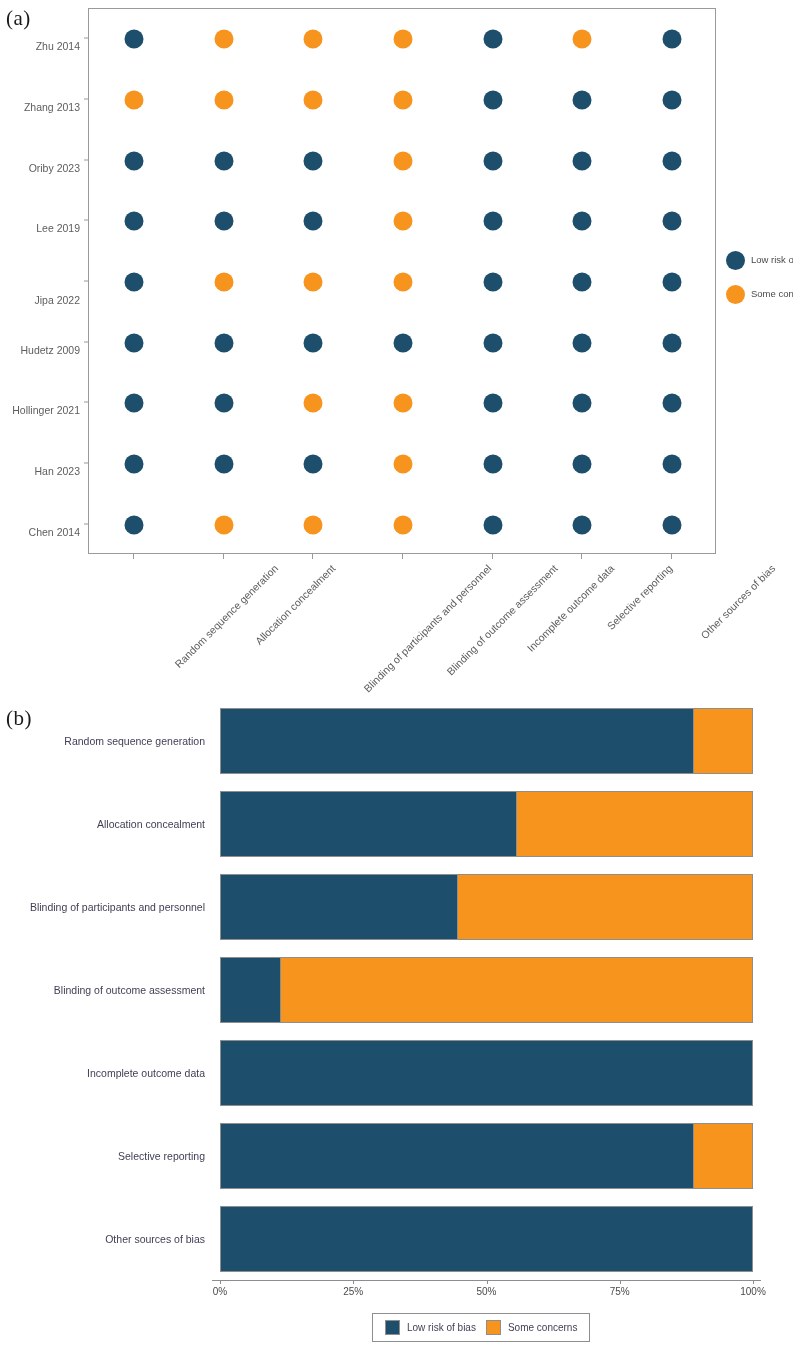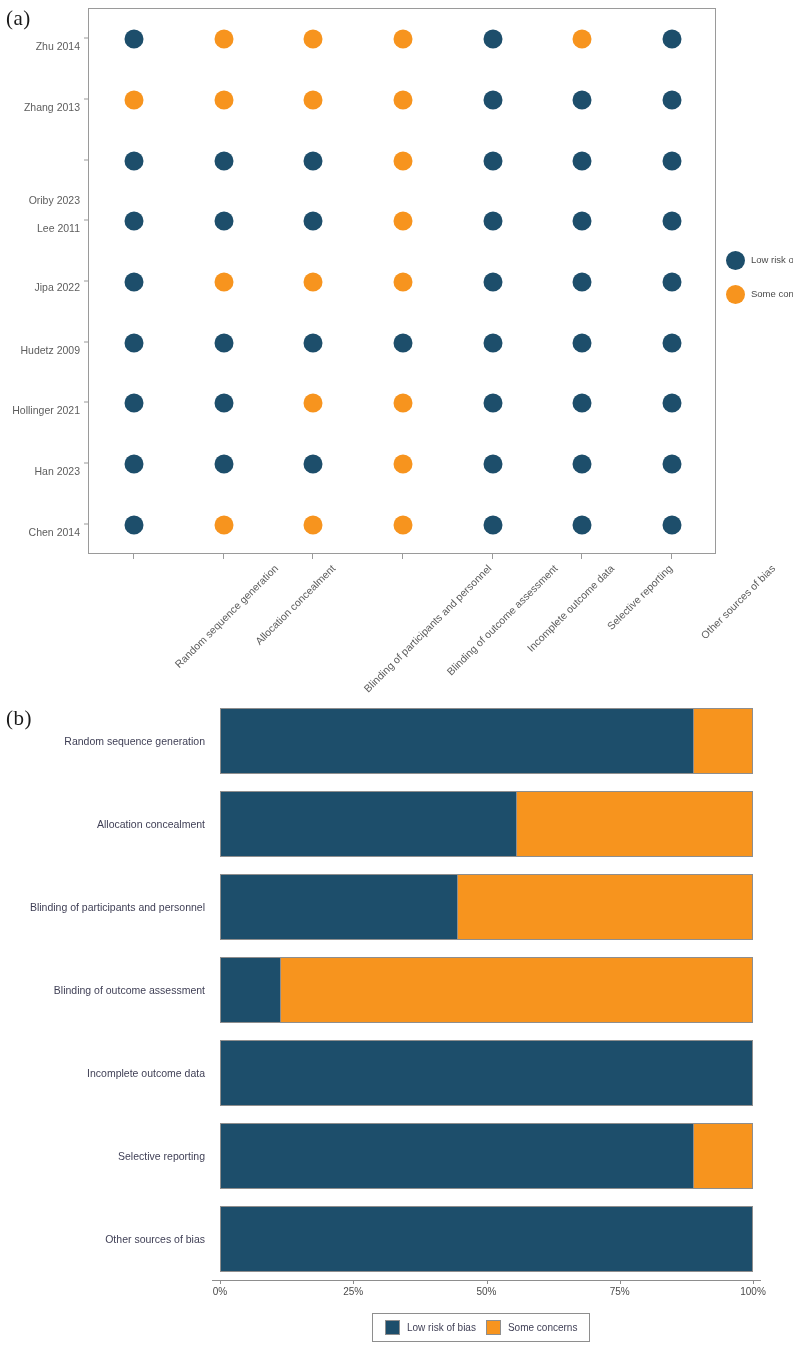--- a/index.html
+++ b/index.html
@@ -213,23 +213,23 @@
 </head>
 <body>
 
 <div id="panel-a">
 
   <div class="panel-tag" id="panel-a-tag">(a)</div>
 
   <div class="a-rowlabels" id="a-rowlabels">
       <div class="a-rowlabel" style="top: 38.3333px; padding-left: 29px;">Zhu 2014</div>
       <div class="a-rowlabel" style="top: 99px;">Zhang 2013</div>
-      <div class="a-rowlabel" style="top: 159.667px; margin-top: 32px;">Oriby 2023</div>
-      <div class="a-rowlabel" style="top: 220.333px;">Lee 2011</div>
-      <div class="a-rowlabel" style="top: 279px;">Jipa 2022</div>
+      <div class="a-rowlabel" style="top: 159.667px;">Oriby 2023</div>
+      <div class="a-rowlabel" style="top: 220.333px;">Lee 2019</div>
+      <div class="a-rowlabel" style="top: 292px;">Jipa 2022</div>
       <div class="a-rowlabel" style="top: 341.667px;">Hudetz 2009</div>
       <div class="a-rowlabel" style="top: 402.333px;">Hollinger 2021</div>
       <div class="a-rowlabel" style="top: 463px;">Han 2023</div>
       <div class="a-rowlabel" style="top: 523.667px;">Chen 2014</div>
     </div>
 
   <div class="a-plotbox">
     <div id="a-dots">
         <div class="a-dot low" title="Zhu 2014 — Random sequence generation" style="left: 44.8571px; top: 30.3333px;"></div>
         <div class="a-dot some" title="Zhu 2014 — Allocation concealment" style="left: 134.571px; top: 30.3333px;"></div>

